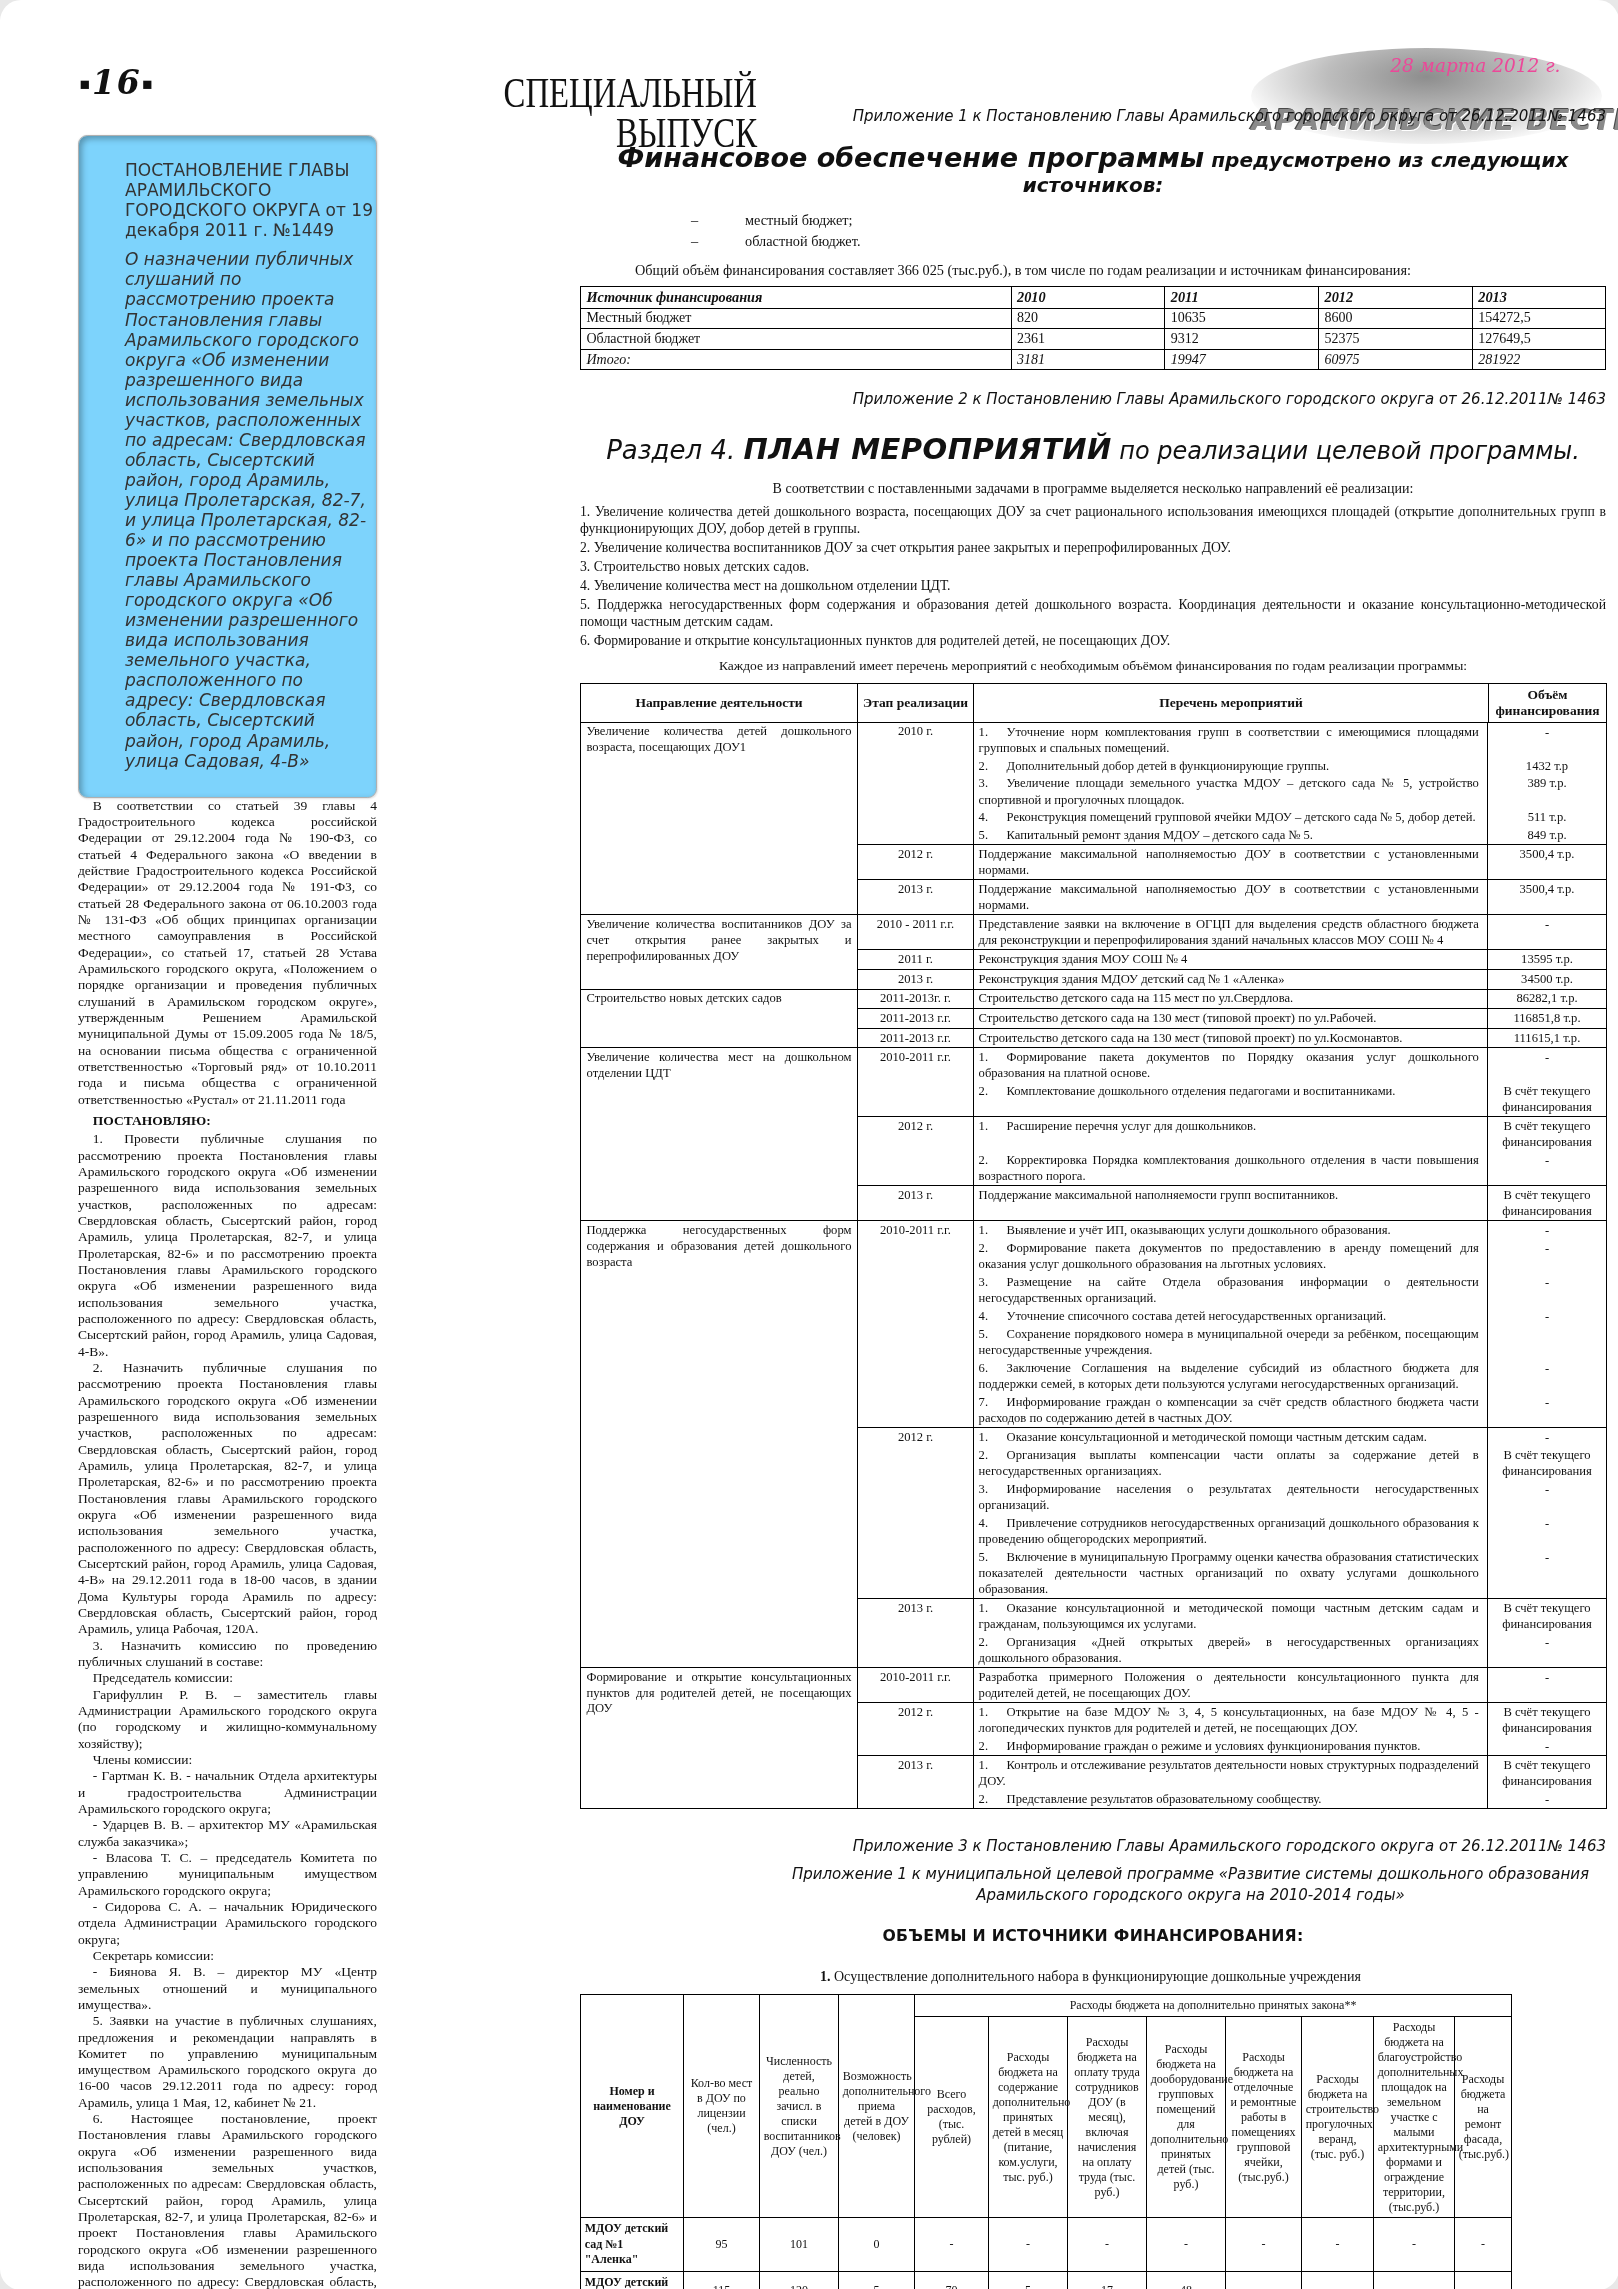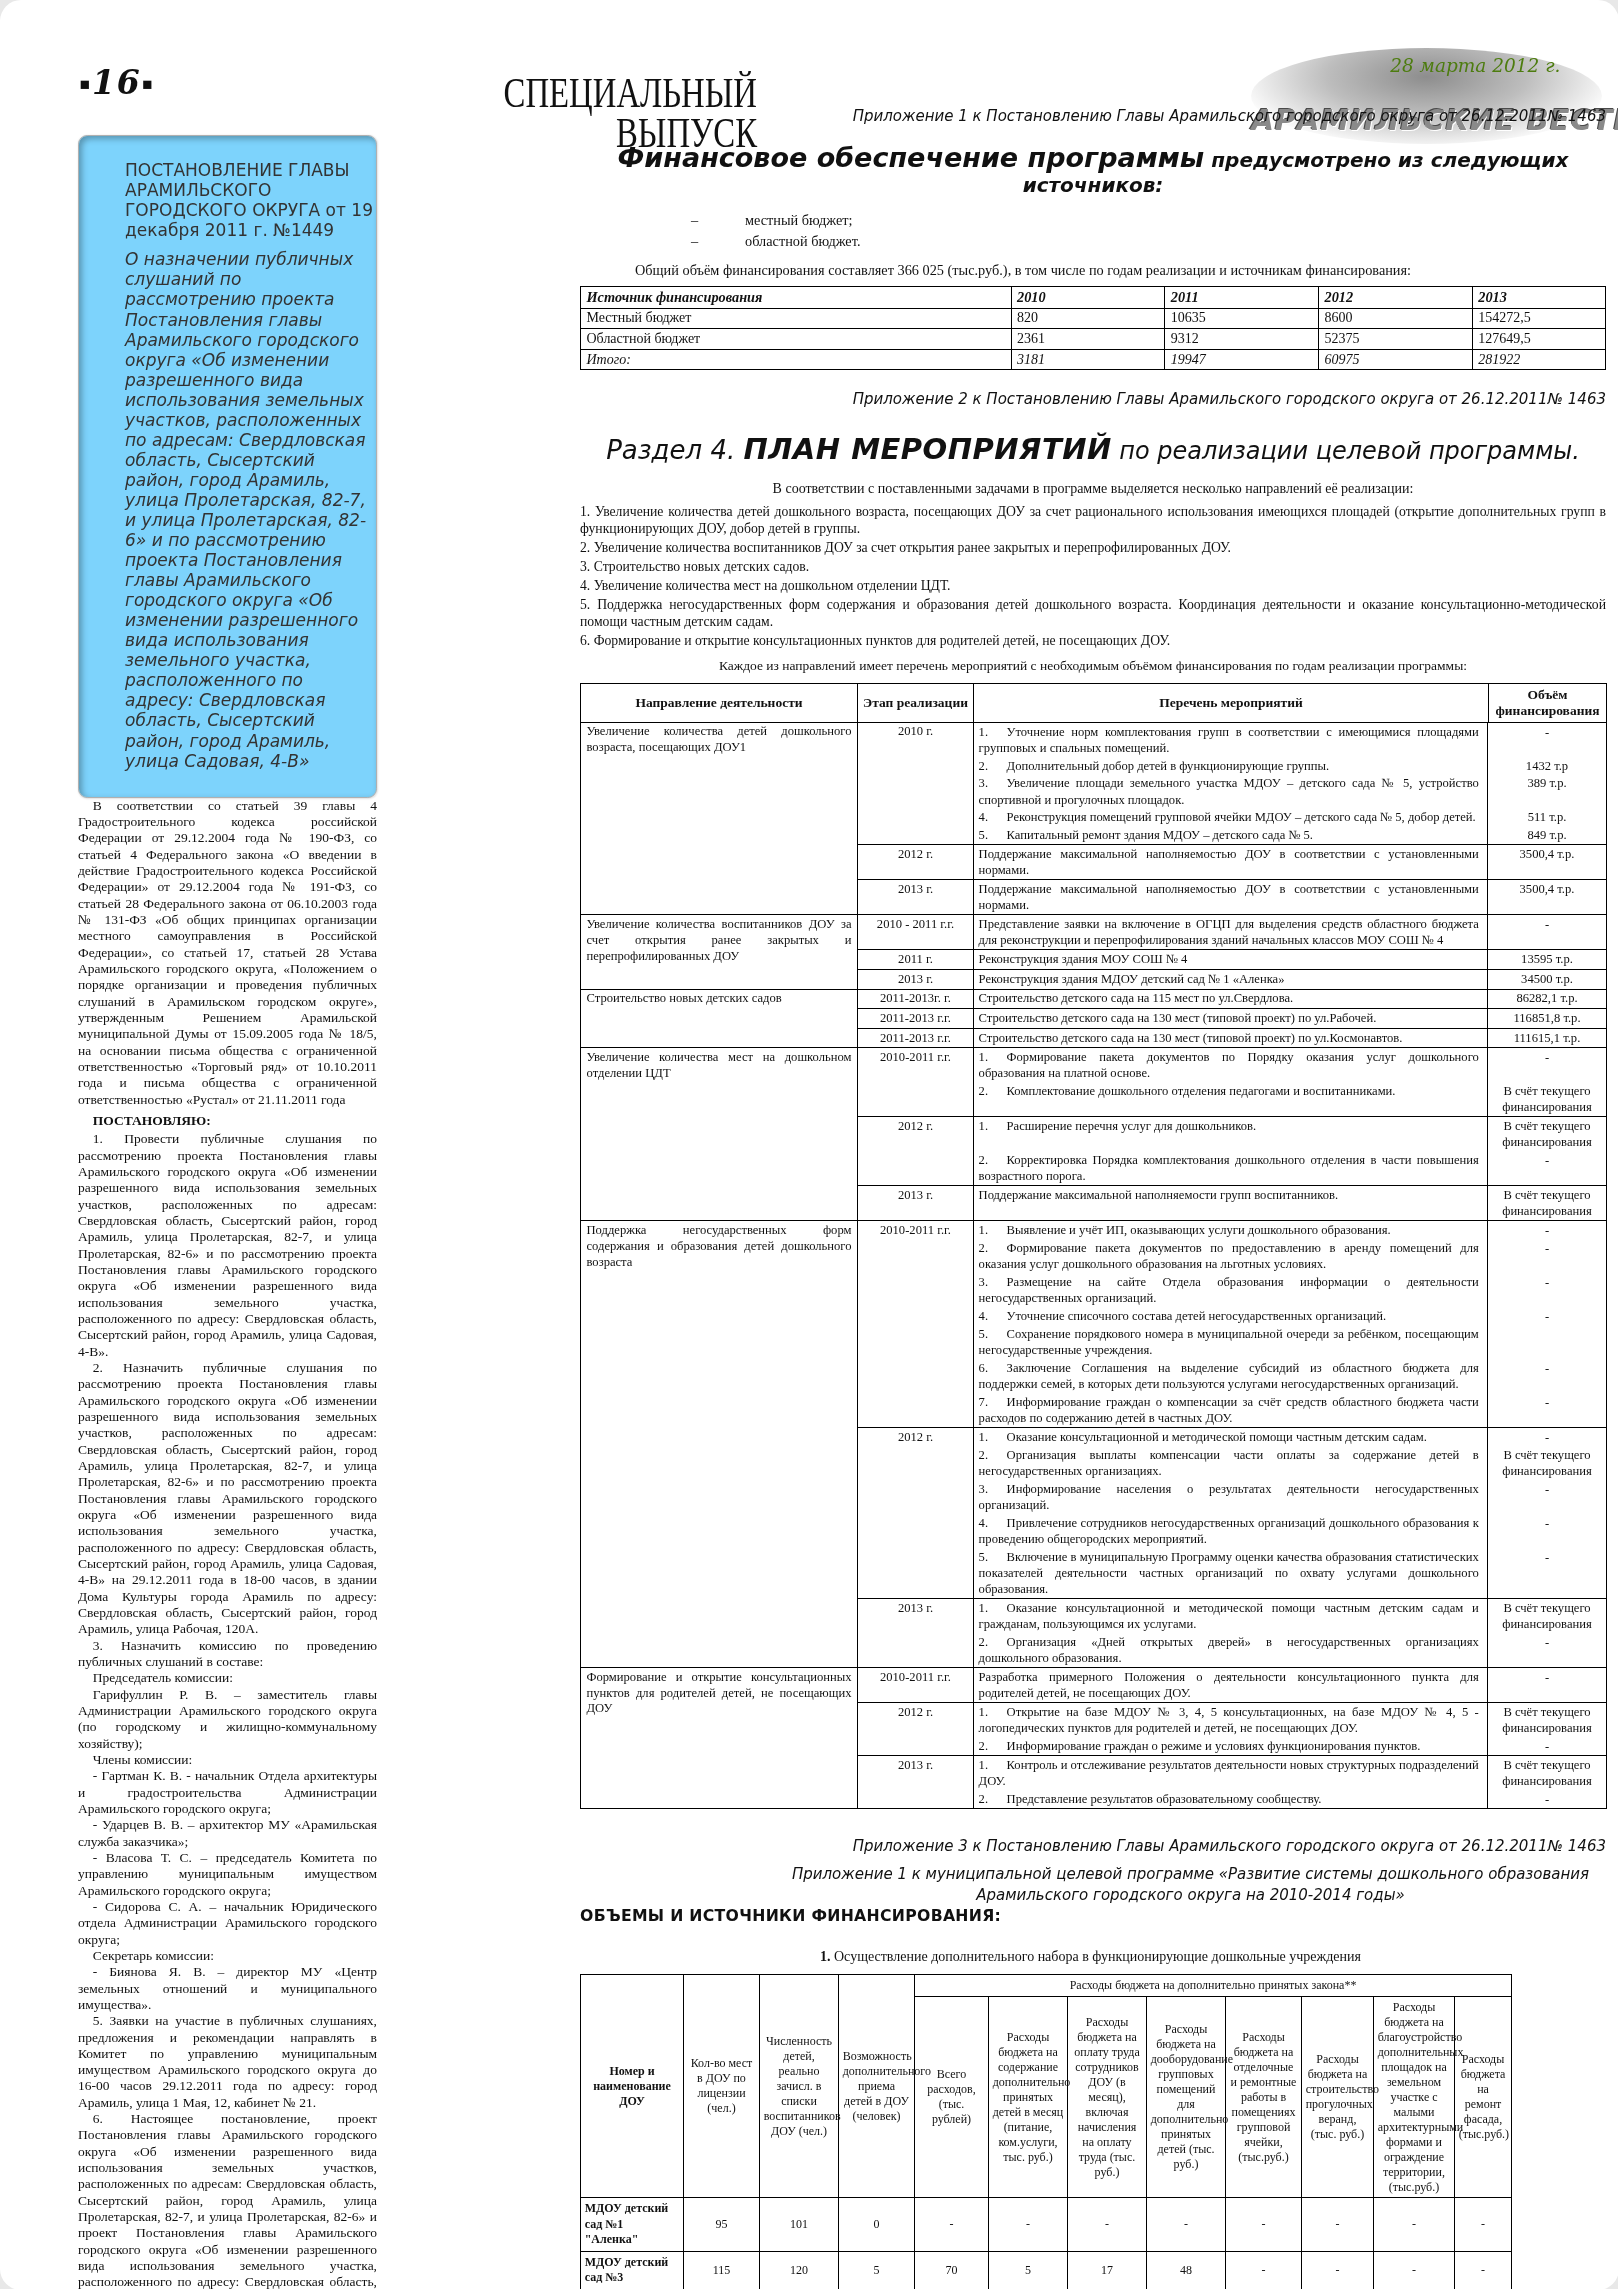--- a/index.html
+++ b/index.html
@@ -8,21 +8,21 @@
 
   
   .pageno{position:absolute;left:79px;top:63px;font:700 italic 33px "DejaVu Serif",serif;letter-spacing:1.8px;}
   .pageno .sq{font-size:16.6px;vertical-align:5.5px;}
   .special{position:absolute;left:388px;top:74px;width:369px;text-align:right;
            font-family:"Liberation Serif",serif;font-size:42px;line-height:.95;
            transform:scaleX(.78);transform-origin:right top;letter-spacing:0;}
   .mast{position:absolute;right:16.6px;top:48px;width:351px;height:96px;}
   .mast .oval{position:absolute;left:0;top:0;right:0;bottom:0;border-radius:50%;
        background:radial-gradient(ellipse at 50% 30%,#8d8d8d 0%,#bdbdbd 40%,#ffffff 78%);}
-  .mast .date{position:absolute;top:7.4px;right:42px;font:italic 18.5px "DejaVu Serif",serif;color:#4d7c0f;}
+  .mast .date{position:absolute;top:7.4px;right:42px;font:italic 18.5px "DejaVu Serif",serif;color:#ec4899;}
   .mast .paper{position:absolute;bottom:7.4px;left:0;width:100%;text-align:center;white-space:nowrap;}
   .mast .paper .nm{font:700 italic 29px "DejaVu Sans",sans-serif;color:#8a8a8a;letter-spacing:0.9px;
        text-shadow:0.9px 0.9px 0 #fff,-0.9px -0.9px 0 #4a4a4a;}
 
   
   .col-left{position:absolute;left:78px;top:135px;width:299px;}
   .col-right{position:absolute;left:580px;top:107px;width:1026px;}
 
   
   .decree-box{background:#7dd3fc;border:0.9px solid #b0b0b0;border-radius:9.2px;
@@ -67,21 +67,21 @@
   .plan-table td.stage{text-align:center;padding:1.8px 1.8px;}
   .plan-table td.merged{padding:0;position:relative;}
   .plan-table td.merged::after{content:"";position:absolute;top:0;bottom:0;right:118px;width:0.9px;background:#000;}
   .itemrow{display:flex;align-items:flex-start;}
   .itext{flex:1 1 auto;padding:0.9px 9.2px 0.9px 4.6px;text-align:justify;line-height:1.28;}
   .itext .inum{display:inline-block;width:28px;}
   .iamt{flex:0 0 118px;width:118px;box-sizing:border-box;text-align:center;padding:0.9px 4.6px;line-height:1.28;}
 
   
   .ref2{font:italic 500 15px "DejaVu Sans",sans-serif;text-align:center;max-width:831px;margin:9.2px 0 0 auto;line-height:1.4;}
-  .vol-head{font:700 15.7px "DejaVu Sans",sans-serif;text-align:left;letter-spacing:0.3px;}
+  .vol-head{font:700 15.7px "DejaVu Sans",sans-serif;text-align:center;margin-top:20px;letter-spacing:0.3px;}
   .vol-sub{font-size:14px;text-align:left;margin:24px 0 0 240px;}
   .vol-sub b{font-weight:700;}
   .app3-table{width:932px;margin-top:9.2px;table-layout:fixed;}
   .app3-table th,.app3-table td{border:0.9px solid #000;font-size:12px;padding:2.8px 3.7px;}
   .app3-table th{font-weight:400;vertical-align:middle;text-align:center;line-height:1.25;}
   .app3-table th.namehead{font-weight:700;}
   .app3-table td.name{font-weight:700;text-align:left;vertical-align:top;line-height:1.3;}
   .app3-table td.val{text-align:center;vertical-align:middle;}
 </style>
 </head>

